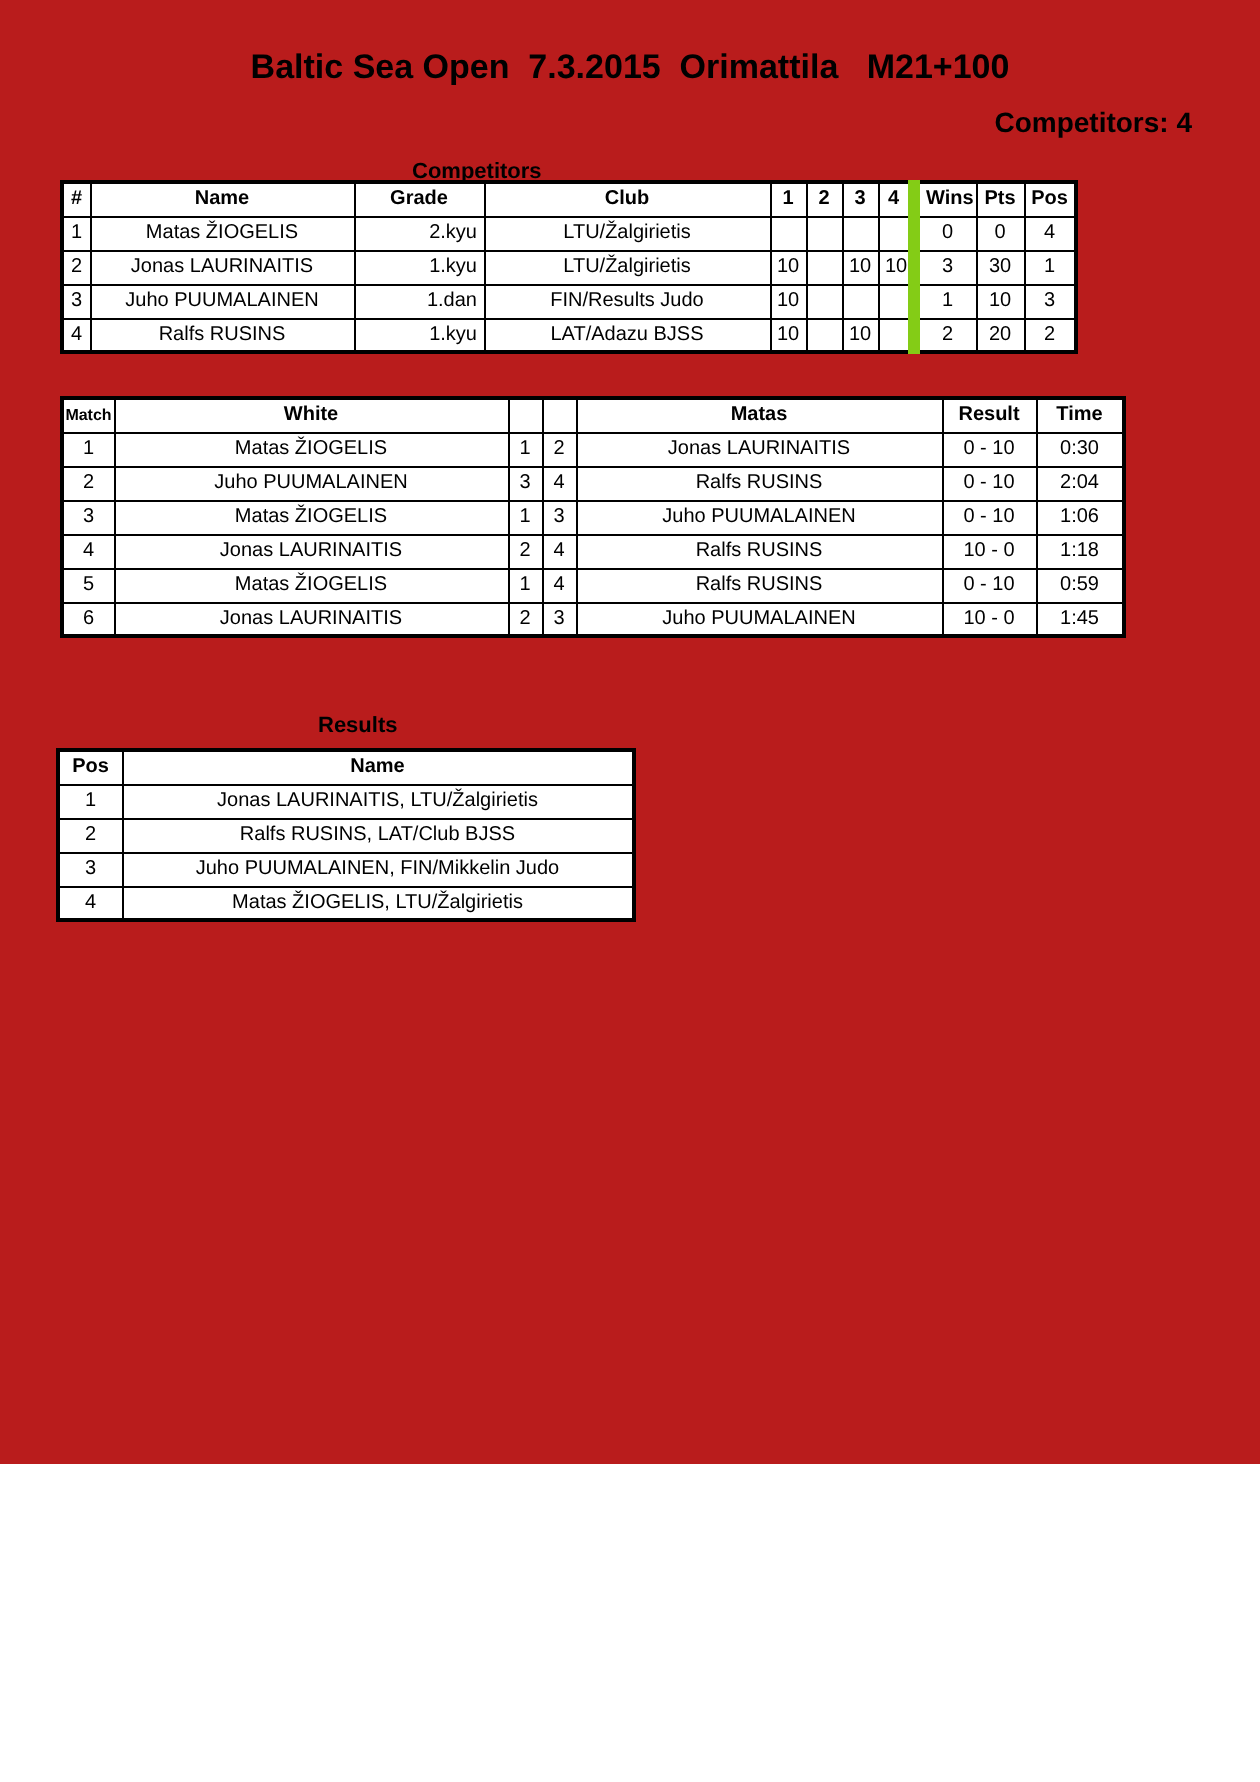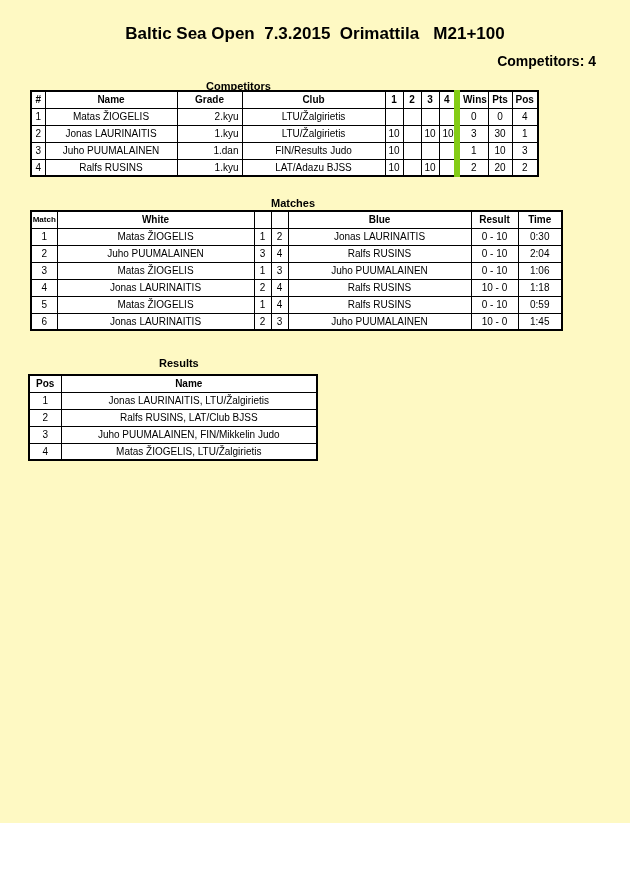--- a/index.html
+++ b/index.html
@@ -2,21 +2,21 @@
 <html><head>
 <meta charset="utf-8">
 <style>
   * { box-sizing: border-box; margin: 0; padding: 0; }
   html, body { background: #ffffff; }
   body {
     width: 630px; height: 891px;
     font-family: "Liberation Sans", sans-serif;
     color: #000;
   }
-  .page { position: relative; width: 630px; height: 823px; background: #fef9c3; overflow: hidden; }
+  .page { position: relative; width: 630px; height: 732px; background: #b91c1c; overflow: hidden; }
 
   .title {
     position: absolute; top: 24px; left: 0; width: 100%;
     text-align: center; font-size: 17px; font-weight: bold; white-space: pre;
   }
   .count {
     position: absolute; top: 53px; right: 34px;
     font-size: 14px; font-weight: bold;
   }
   .sec-title { position: absolute; font-size: 11px; font-weight: bold; white-space: nowrap; }
@@ -36,21 +36,21 @@
     font-size: 10px;
     padding: 1px 3px;
     height: 17px;
     white-space: nowrap;
     overflow: hidden;
     vertical-align: middle;
   }
   th { font-weight: bold; text-align: center; }
 
   .tbl-competitors { left: 30px; top: 90px;  width: 507px; }
-  .tbl-matches     { left: 30px; top: 210px; width: 531px; padding-left: 24px; }
+  .tbl-matches     { left: 30px; top: 198px; width: 531px; padding-left: 24px; }
   .tbl-results     { left: 28px; top: 374px; width: 288px; }
 
   .ta-l { text-align: center; }
   .ta-c { text-align: center; }
   .ta-r { text-align: right; }
   .bl2  { border-left: 6px solid #84cc16; }
   .fs8  { font-size: 8px; padding: 1px 0; }
 </style>
 </head>
 <body>
@@ -159,21 +159,21 @@
       <col style="width:183px">
         <col style="width:47px">
         <col style="width:44px">
     </colgroup>
     <thead>
         <tr>
           <th class="ta-c fs8">Match</th>
           <th class="ta-c">White</th>
           <th class="ta-c"></th>
           <th class="ta-c"></th>
-          <th class="ta-c">Blue</th>
+          <th class="ta-c">Matas</th>
           <th class="ta-c">Result</th>
           <th class="ta-c">Time</th>
         </tr>
       </thead>
     <tbody>
         <tr>
           <td class="ta-c">1</td>
           <td class="ta-l">Matas ŽIOGELIS</td>
           <td class="ta-c">1</td>
           <td class="ta-c">2</td>

